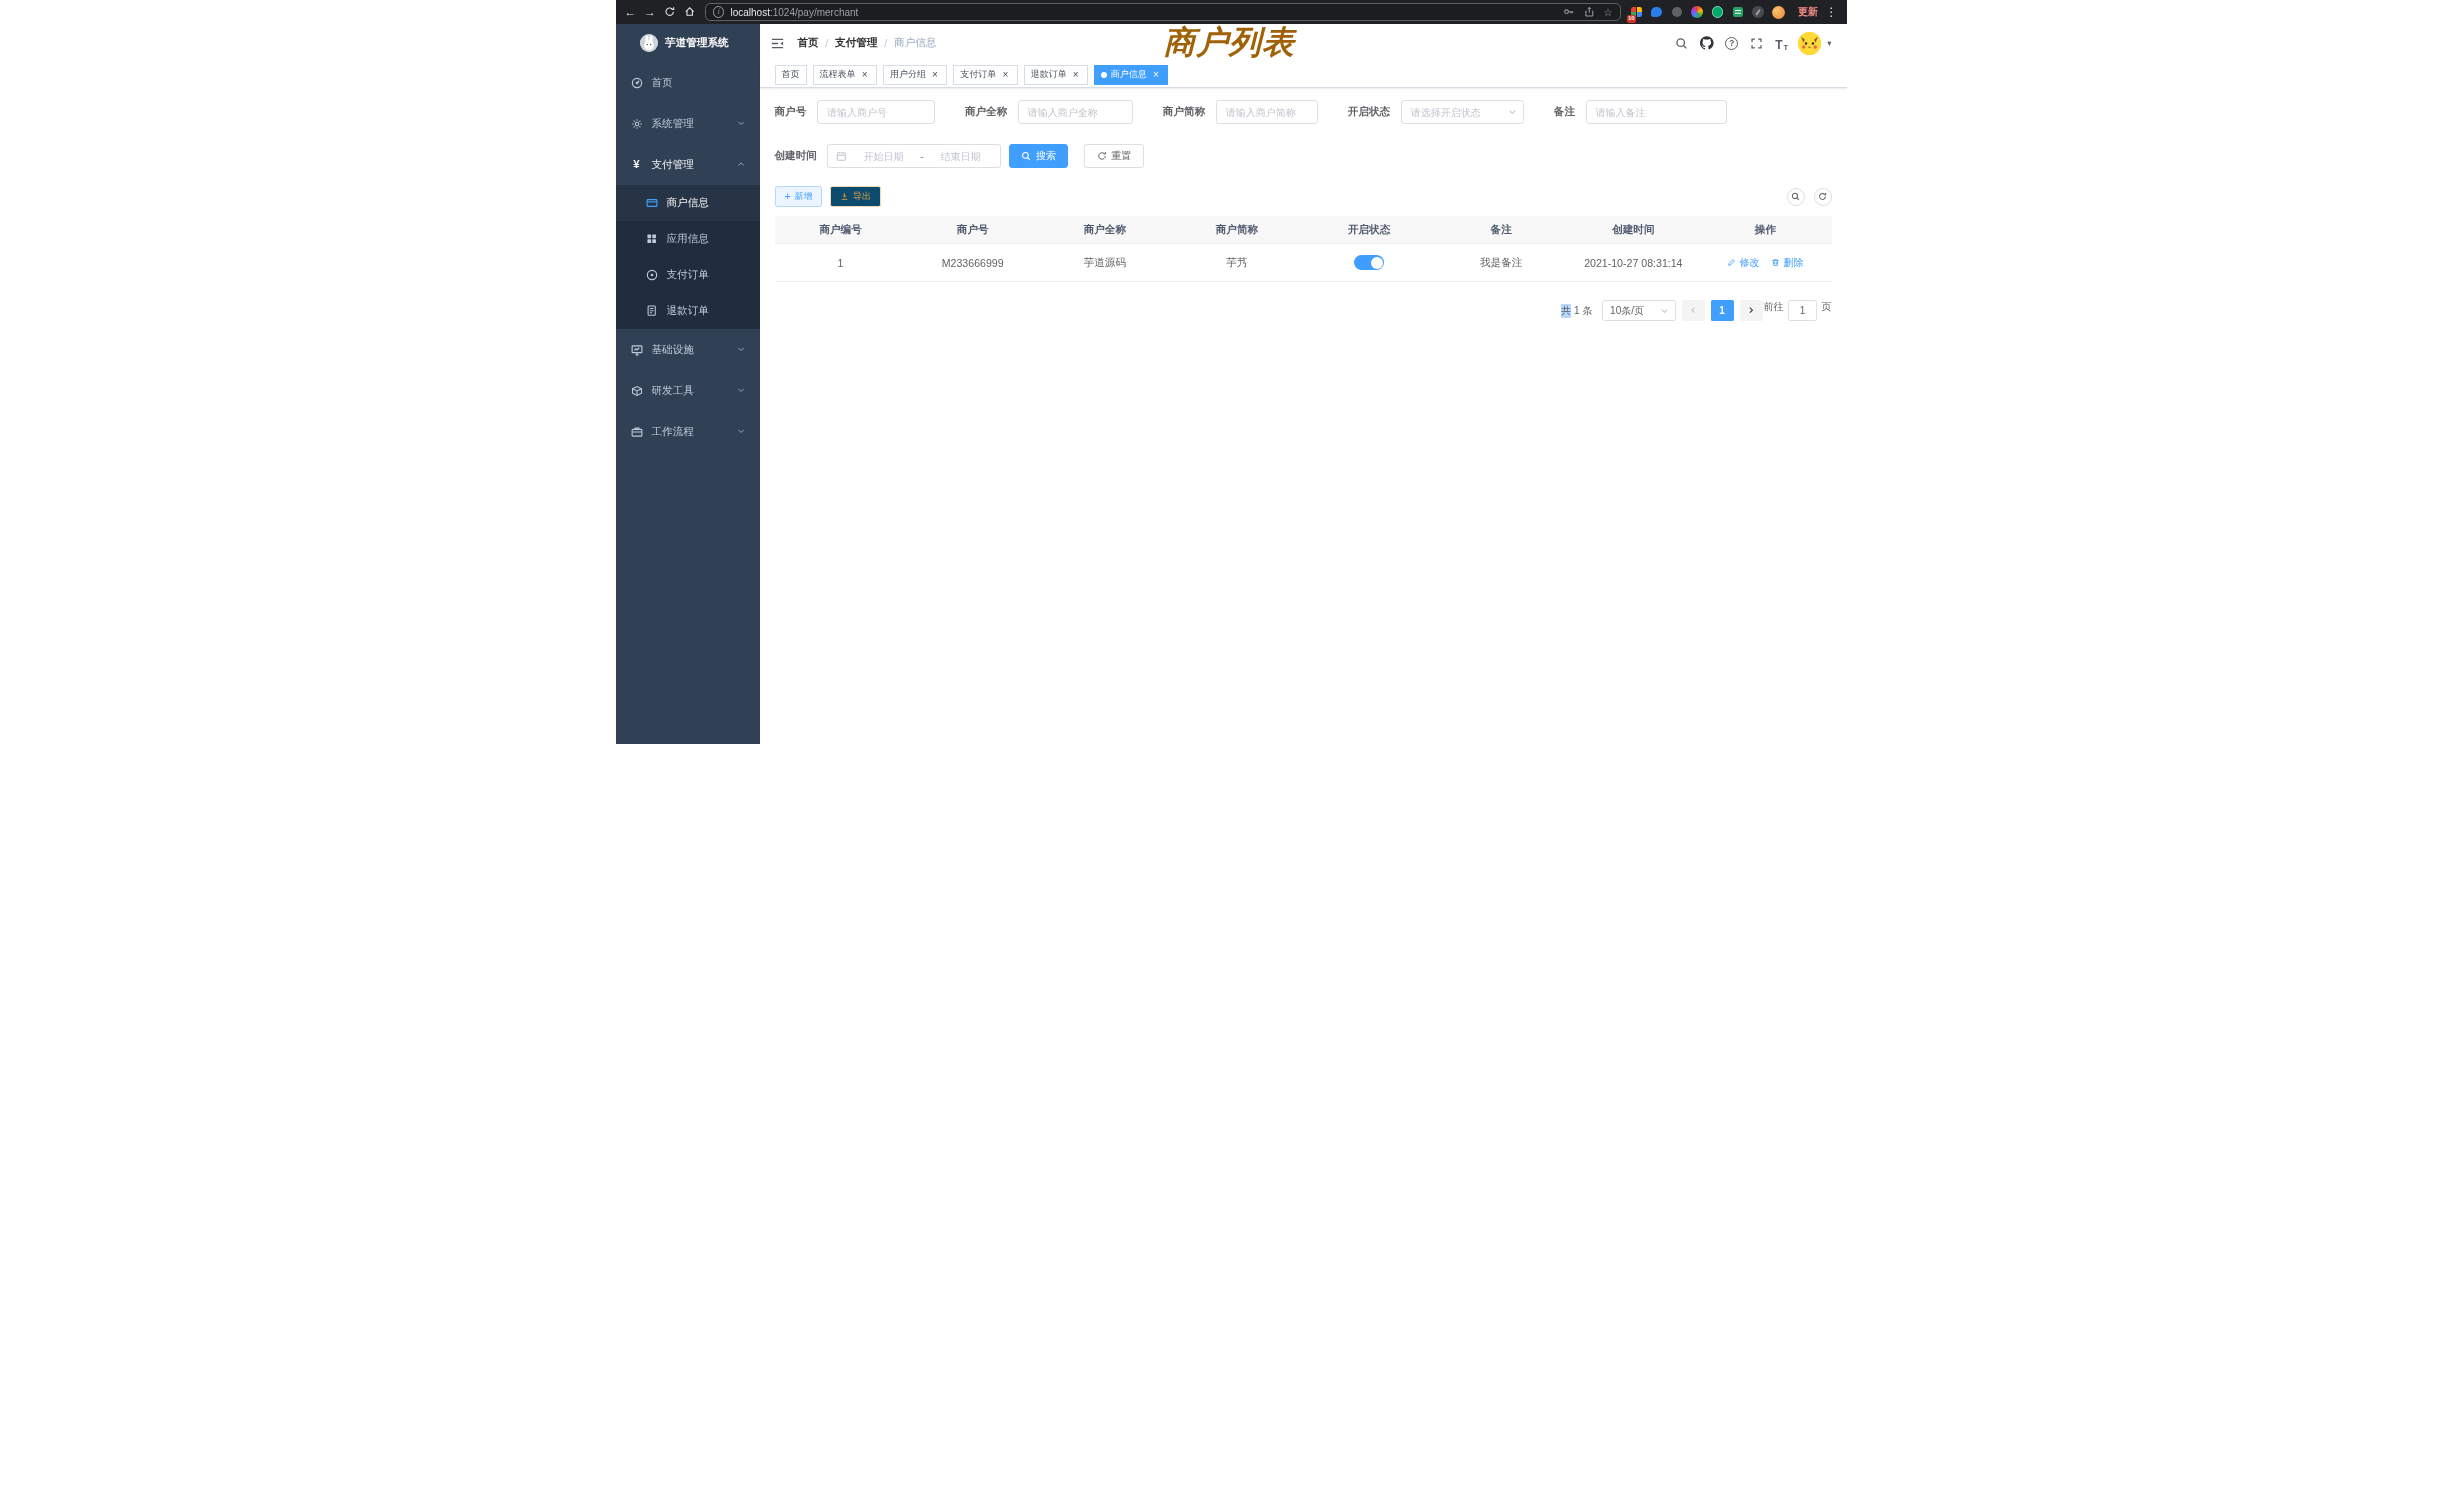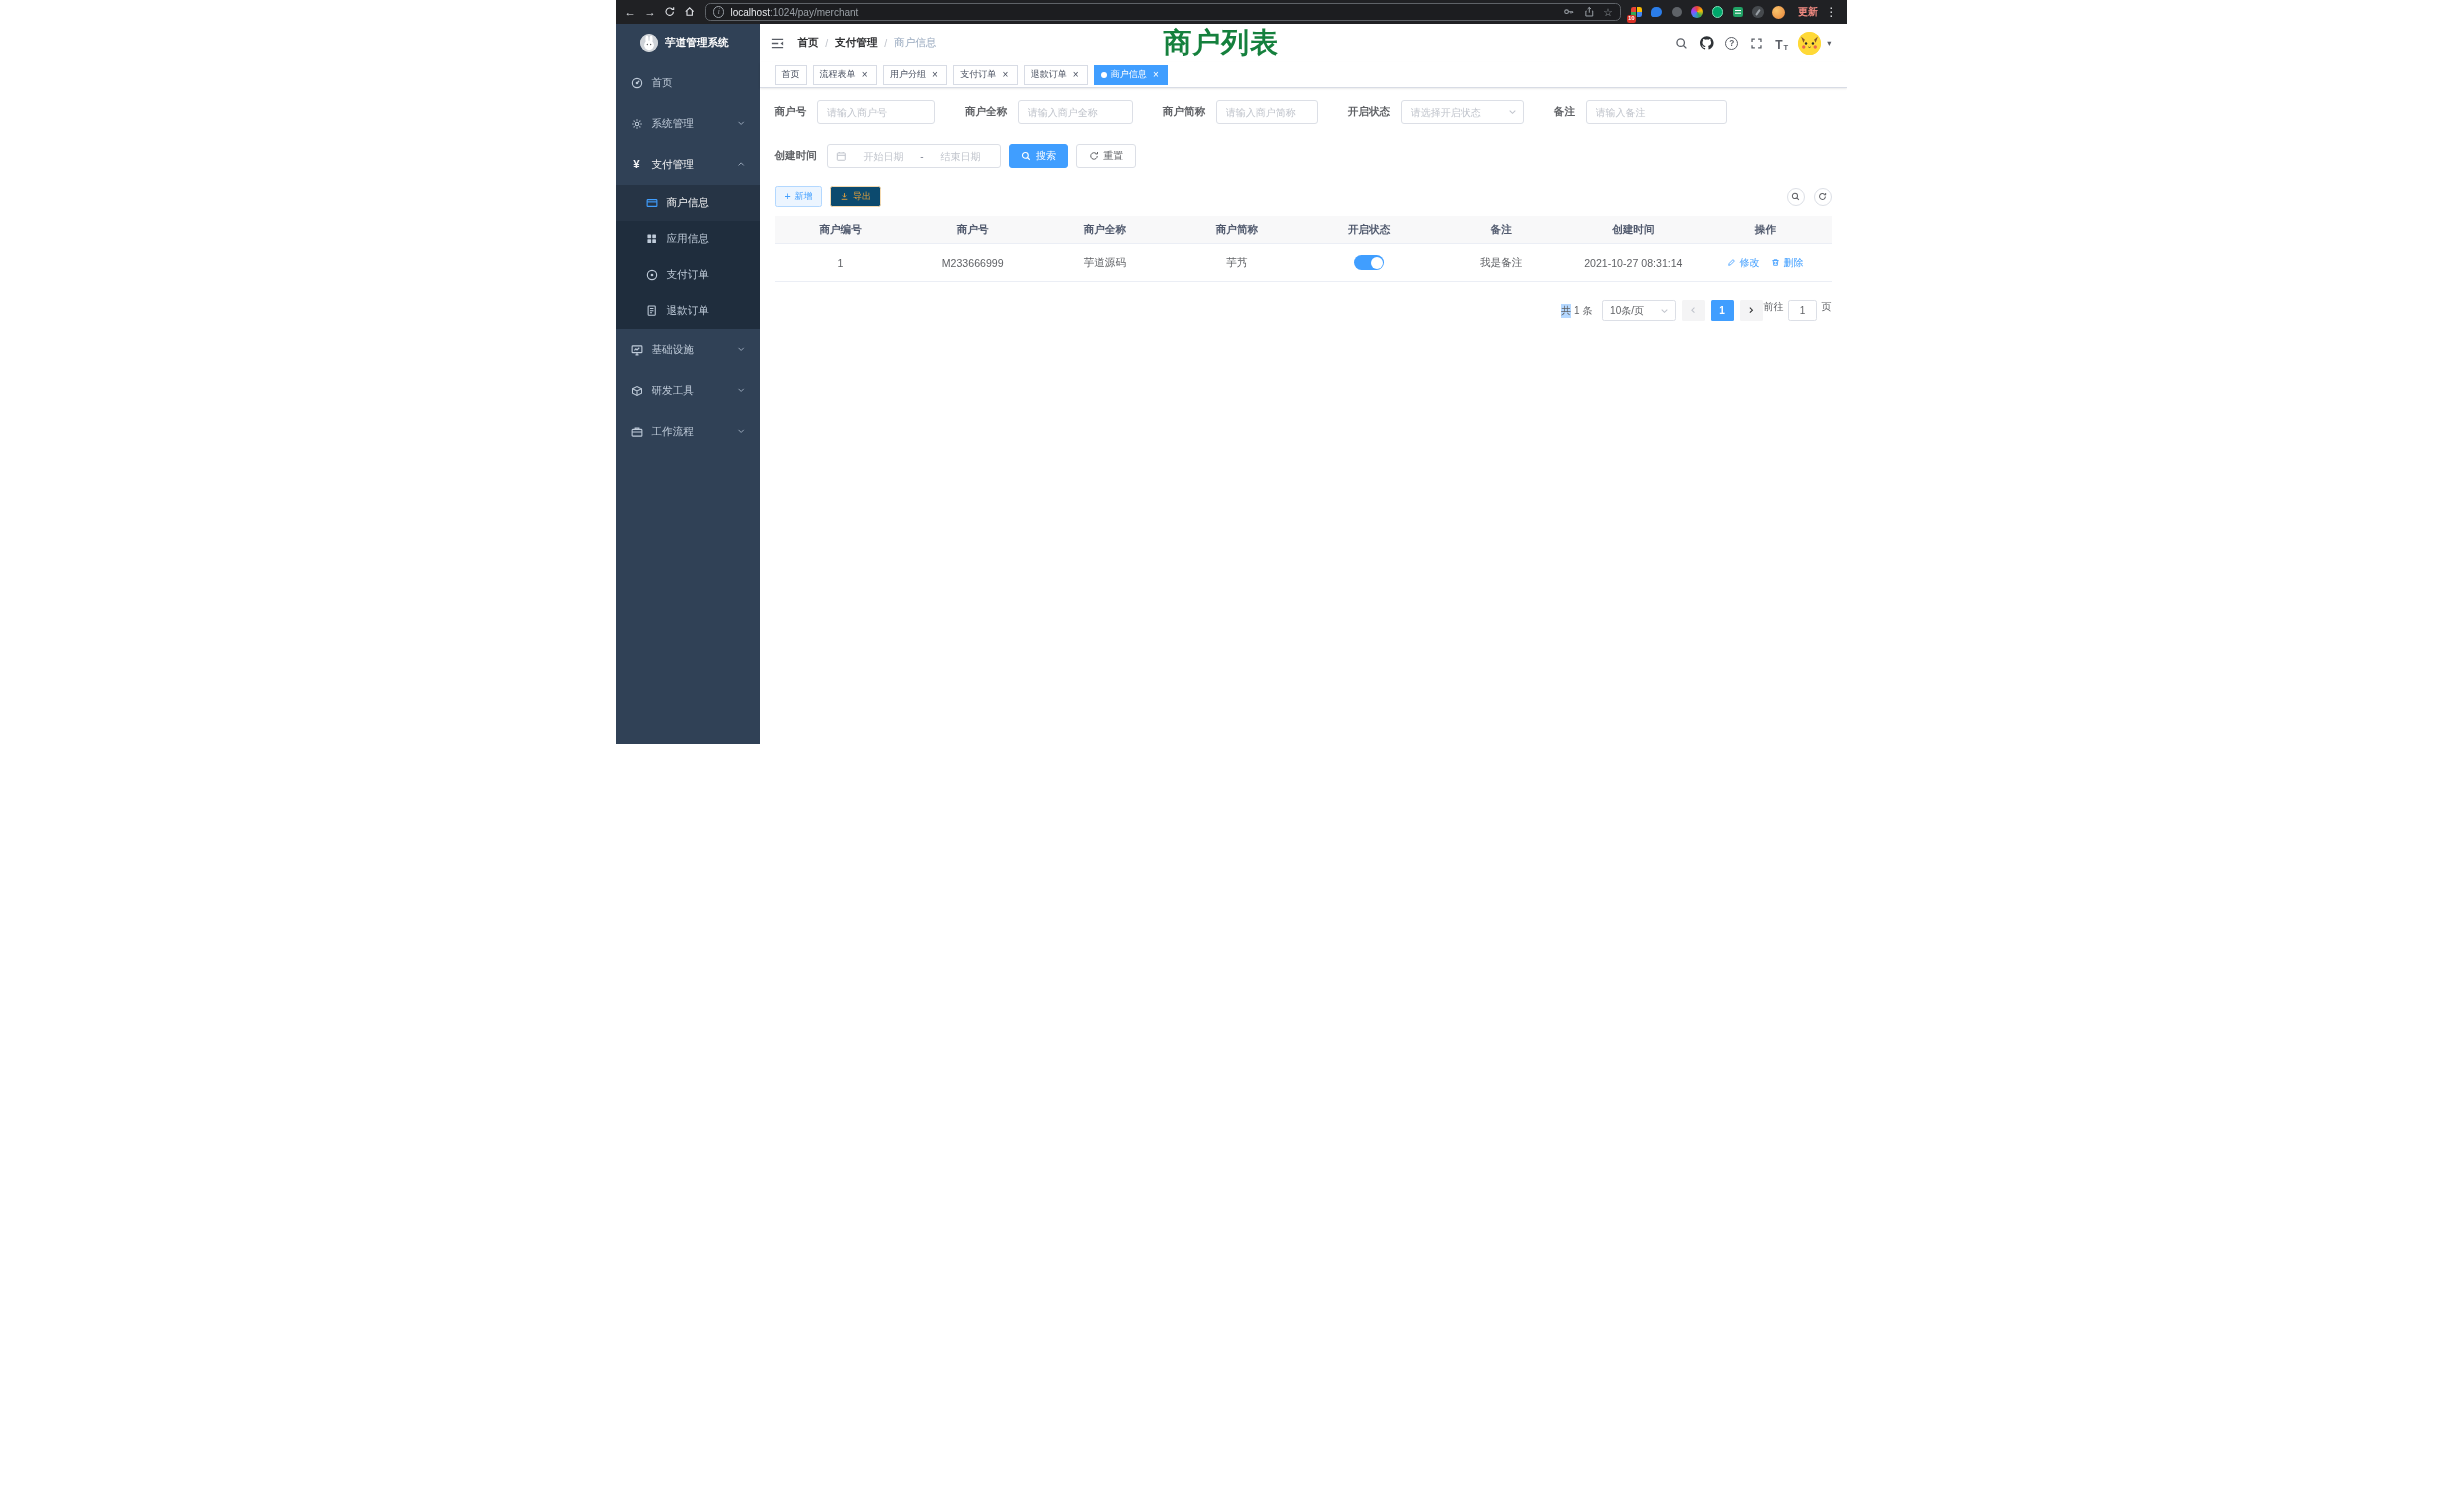--- a/index.html
+++ b/index.html
@@ -62,21 +62,21 @@
   
   .main-col { flex:1 1 auto; display:flex; flex-direction:column; background:#fff; min-width:0; }
   .navbar { height:38px; display:flex; align-items:center; padding:0 15px 0 10.6px; position:relative; background:#fff; }
   .hamburger { width:16.7px; height:16.7px; color:#5a5e66; margin-right:10.6px; cursor:pointer; display:flex; align-items:center; }
   .breadcrumb { display:flex; align-items:center; font-size:10.6px; gap:6.8px; }
   .crumb { color:#303133; font-weight:700; cursor:pointer; }
   .crumb.no-link { cursor:default; }
   .crumb-sep { color:#c0c4cc; font-weight:400; }
   .crumb.last { color:#97a8be; font-weight:400; cursor:default; }
   .annotation { position:absolute; left:404px; top:0; height:100%; display:flex; align-items:center;
-                color:#15803d; font-size:28px; font-weight:600; letter-spacing:0.8px; pointer-events:none; }
+                color:#a16207; font-size:32px; font-weight:600; letter-spacing:0.8px; pointer-events:none;font-style:italic; }
   .nav-icons { margin-left:auto; display:flex; align-items:center; gap:8.3px; color:#5a5e66; }
   .nav-ic { width:16.7px; height:16.7px; display:flex; align-items:center; justify-content:center; cursor:pointer; }
   .q-circle { width:13px; height:13px; border:1.1px solid #5a5e66; border-radius:50%; font-size:8.3px; font-weight:700;
               display:flex; align-items:center; justify-content:center; }
   .size-ic { font-weight:700; display:flex; align-items:flex-end; line-height:1; }
   .size-ic .big { font-size:12px; } .size-ic .small { font-size:7.6px; margin-left:0.8px; }
   .user-avatar { width:23px; height:23px; border-radius:50%; overflow:hidden; background:#ffd937; cursor:pointer;
                  display:flex; align-items:center; justify-content:center; }
   .avatar-caret { font-size:8.3px; color:#5a5e66; cursor:pointer; margin-left:-2.3px; }
 
@@ -104,21 +104,21 @@
   .f-box input::placeholder { color:#c0c4cc; }
   .sel-caret { position:absolute; right:6px; top:50%; transform:translateY(-50%); color:#c0c4cc; display:flex; }
   .date-box { width:174px; padding:0 7.6px; gap:4.5px; }
   .date-box .cal { color:#c0c4cc; display:flex; flex:0 0 auto; }
   .date-box input { text-align:center; flex:1 1 auto; width:53px; }
   .date-sep { color:#808695; font-size:10px; flex:0 0 auto; }
   .btn { height:24px; border-radius:3px; padding:0 11.4px; font-size:10px; display:inline-flex; align-items:center;
          gap:4.5px; cursor:pointer; border:0.8px solid transparent; font-family:inherit; white-space:nowrap; }
   .btn-primary { background:#409eff; border-color:#409eff; color:#fff; }
   .btn-plain { background:#fff; border-color:#dcdfe6; color:#606266; }
-  .ml10 { margin-left:8px;text-align:right; }
+  .ml10 { margin-left:16px;text-align:right; }
 
   .toolbar-row { display:flex; align-items:center; margin-bottom:9px; }
   .btn-mini { height:21px; border-radius:2.3px; padding:0 9px; font-size:9px; display:inline-flex; align-items:center;
               gap:3.8px; cursor:pointer; font-family:inherit; }
   .btn-add { color:#409eff; background:#ecf5ff; border:0.8px solid #b3d8ff; }
   .btn-export { color:#e6a23c; background:#0c4a6e; border:0.8px solid #f5dab1; margin-left:7.6px; }
   .plus-glyph { font-size:10.6px; line-height:1; }
   .circle-btn { width:18px; height:18px; border-radius:50%; border:0.8px solid #dcdfe6; background:#fff; color:#606266;
                 display:flex; align-items:center; justify-content:center; cursor:pointer; }
   .circle-btn + .circle-btn { margin-left:9px; }

